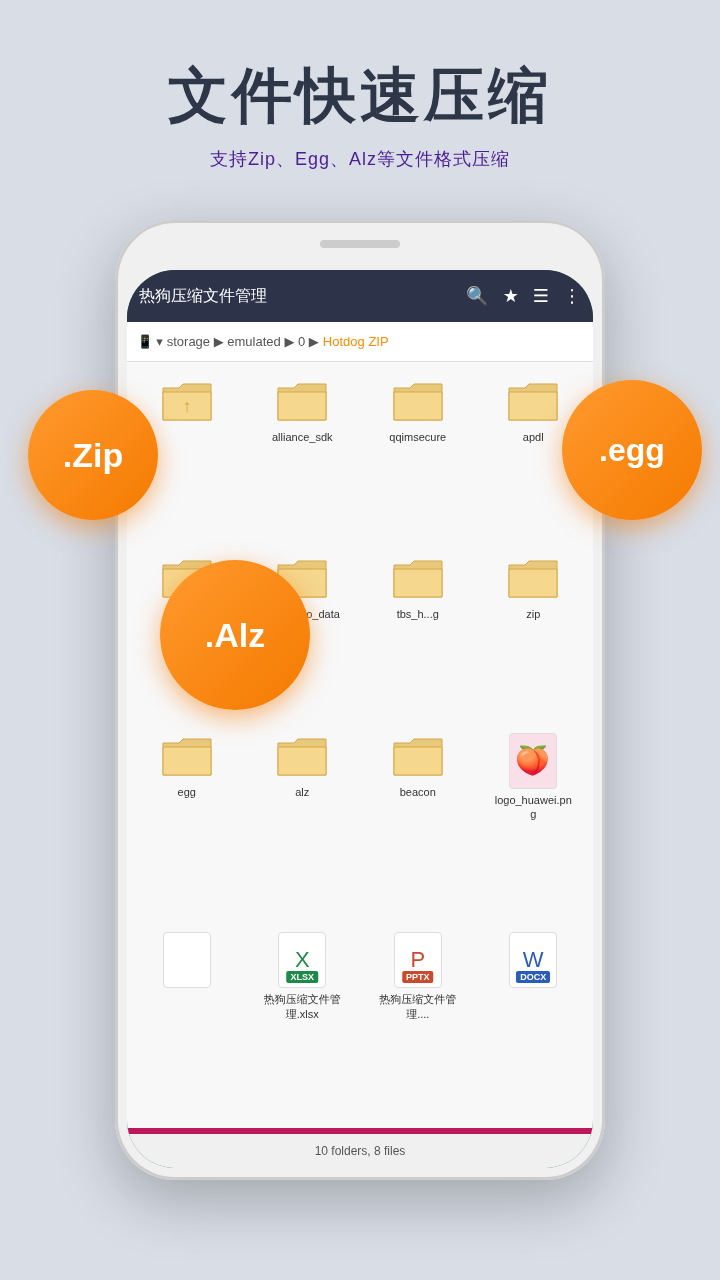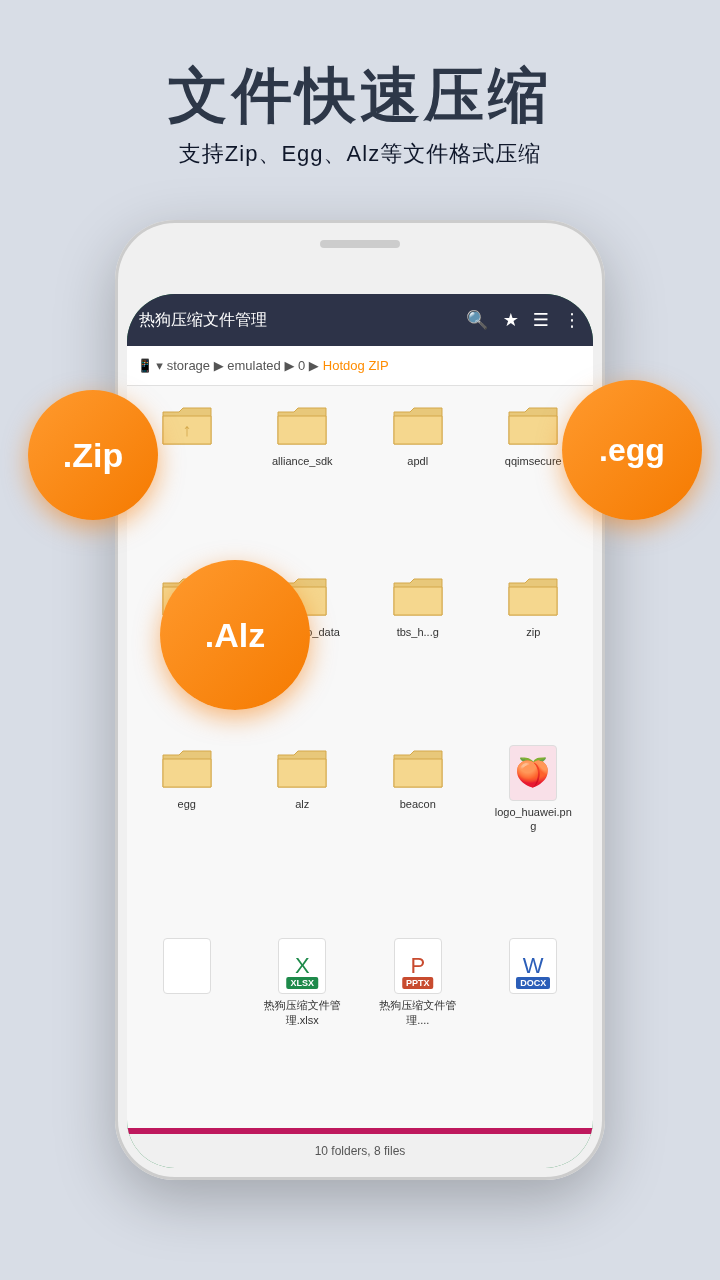--- a/index.html
+++ b/index.html
@@ -18,23 +18,23 @@
       padding-top: 56px;
       padding-bottom: 30px;
     }
     .hero-title {
       font-size: 60px;
       font-weight: 800;
       color: #2d3748;
       letter-spacing: 4px;
     }
     .hero-subtitle {
-      font-size: 22px;
-      color: #0f172a;
-      margin-top: 2px;
+      font-size: 18px;
+      color: #4c1d95;
+      margin-top: 10px;
       letter-spacing: 1px;
     }
 
     
     .phone-wrapper {
       position: absolute;
       top: 220px;
       left: 50%;
       transform: translateX(-50%);
       width: 490px;
@@ -51,21 +51,20 @@
     }
     .phone-inner {
       position: absolute;
       top: 50px;
       left: 12px;
       right: 12px;
       bottom: 12px;
       background: #15803d;
       border-radius: 48px;
       overflow: hidden;
-      margin-top: 24px;
     }
     .phone-speaker {
       position: absolute;
       top: 20px;
       left: 50%;
       transform: translateX(-50%);
       width: 80px;
       height: 8px;
       background: #ccc;
       border-radius: 4px;
@@ -381,31 +380,31 @@
           <span class="file-label">alliance_sdk</span>
         </div>
 
         <div class="file-item">
           <div class="folder-icon">
             <svg viewBox="0 0 56 44" class="folder-svg">
               <path d="M4,8 L20,8 L24,4 L52,4 L52,40 L4,40 Z" fill="#e8c87a" stroke="#d4a84b" stroke-width="1"></path>
               <path d="M4,12 L52,12 L52,40 L4,40 Z" fill="#f5d78e" stroke="#d4a84b" stroke-width="1"></path>
             </svg>
           </div>
+          <span class="file-label">qqimsecure</span>
+        </div>
+
+        <div class="file-item">
+          <div class="folder-icon">
+            <svg viewBox="0 0 56 44" class="folder-svg">
+              <path d="M4,8 L20,8 L24,4 L52,4 L52,40 L4,40 Z" fill="#e8c87a" stroke="#d4a84b" stroke-width="1"></path>
+              <path d="M4,12 L52,12 L52,40 L4,40 Z" fill="#f5d78e" stroke="#d4a84b" stroke-width="1"></path>
+            </svg>
+          </div>
           <span class="file-label">apdl</span>
-        </div>
-
-        <div class="file-item">
-          <div class="folder-icon">
-            <svg viewBox="0 0 56 44" class="folder-svg">
-              <path d="M4,8 L20,8 L24,4 L52,4 L52,40 L4,40 Z" fill="#e8c87a" stroke="#d4a84b" stroke-width="1"></path>
-              <path d="M4,12 L52,12 L52,40 L4,40 Z" fill="#f5d78e" stroke="#d4a84b" stroke-width="1"></path>
-            </svg>
-          </div>
-          <span class="file-label">qqimsecure</span>
         </div>
 
         <div class="file-item">
           <div class="folder-icon">
             <svg viewBox="0 0 56 44" class="folder-svg">
               <path d="M4,8 L20,8 L24,4 L52,4 L52,40 L4,40 Z" fill="#e8c87a" stroke="#d4a84b" stroke-width="1"></path>
               <path d="M4,12 L52,12 L52,40 L4,40 Z" fill="#f5d78e" stroke="#d4a84b" stroke-width="1"></path>
             </svg>
           </div>
           <span class="file-label">tbs</span>

